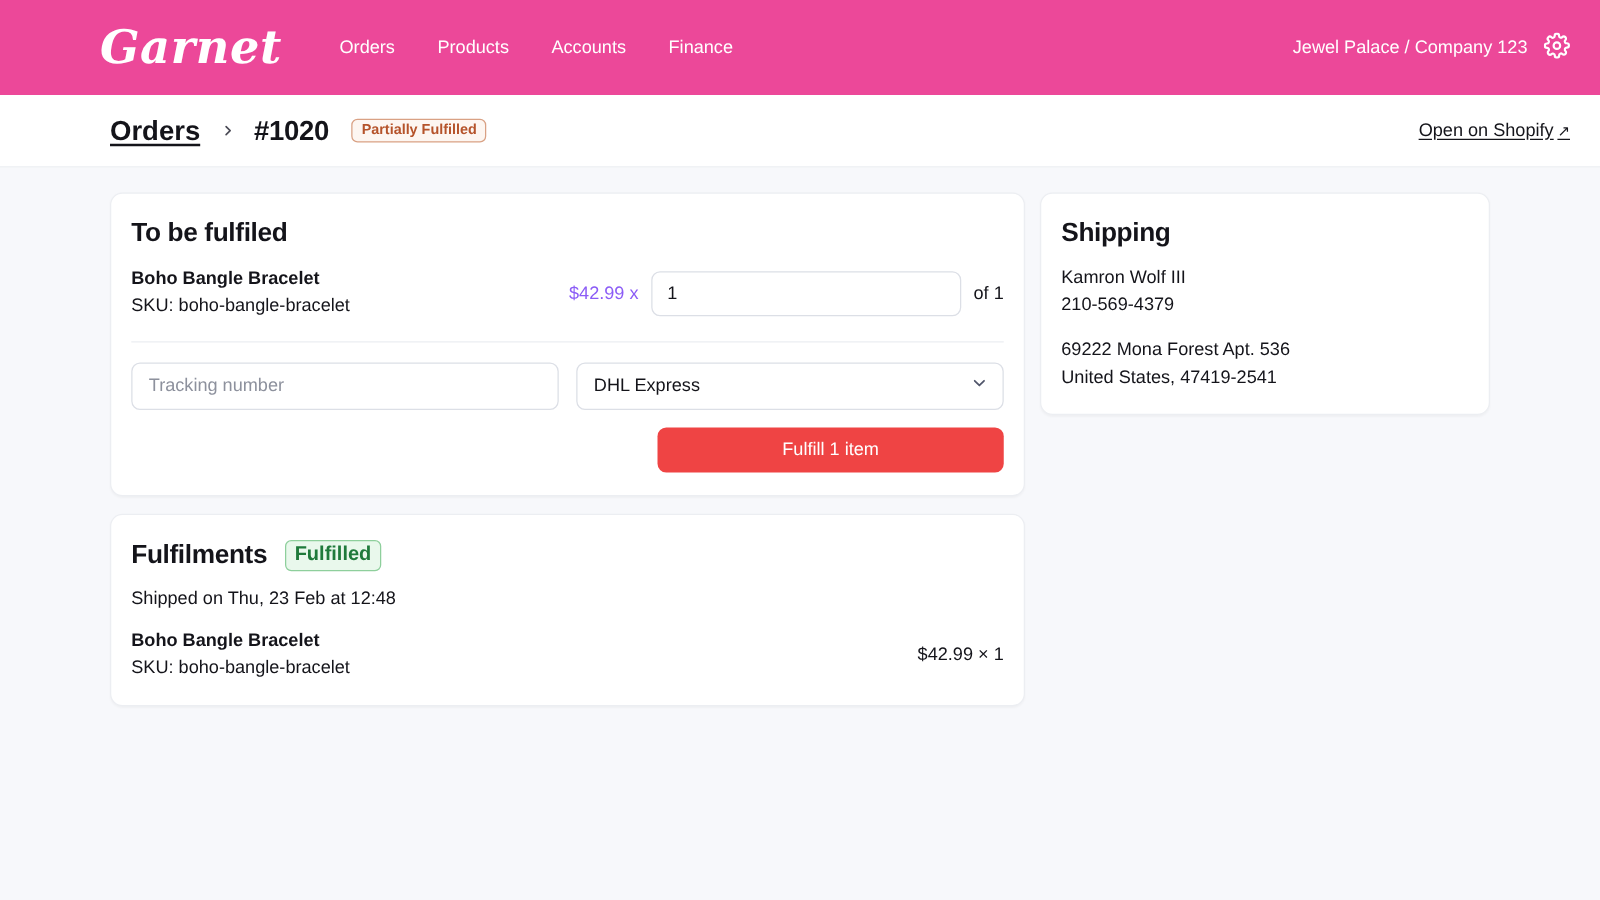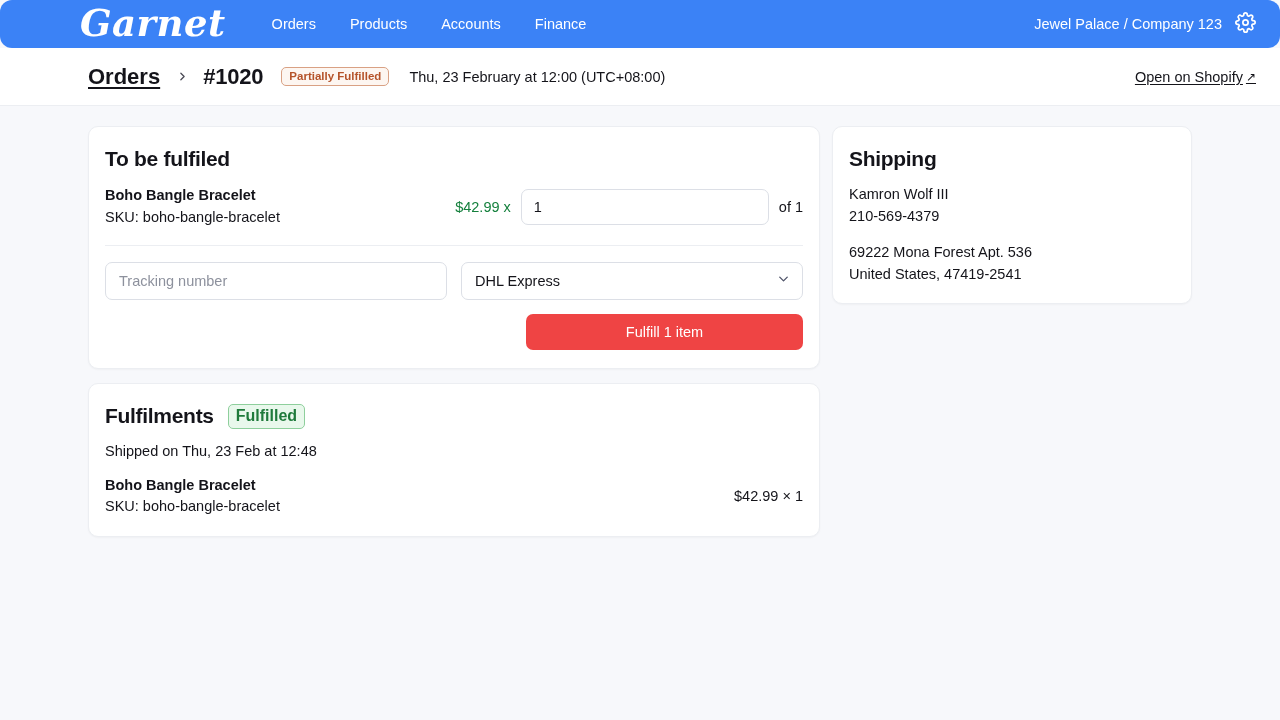--- a/index.html
+++ b/index.html
@@ -10,27 +10,26 @@
   }
   body {
     font-family: "Liberation Sans", sans-serif;
     background: #f7f8fb;
     color: #14141a;
     -webkit-font-smoothing: antialiased;
   }
 
   
   .topbar {
-    height: 48px;
-    background: #3b82f6;
+    height: 76px;
+    background: #ec4899;
     display: flex;
     align-items: center;
     padding: 0 24px 0 80px;
     position: relative;
-    border-radius: 12px;
   }
   .brand {
     font-family: "DejaVu Serif", serif;
     font-style: italic;
     font-weight: 700;
     font-size: 37px;
     color: #ffffff;
     letter-spacing: 0.5px;
     line-height: 1;
     margin-top: -2px;
@@ -201,21 +200,21 @@
     color: #14141a;
     line-height: 1.5;
   }
   .item-qty-group {
     display: flex;
     align-items: center;
     gap: 10px;
   }
   .price-label {
     font-size: 14.5px;
-    color: #15803d;
+    color: #8b5cf6;
     white-space: nowrap;
   }
   .qty-input {
     width: 248px;
     height: 36px;
     border: 1px solid #dcdfe6;
     border-radius: 7px;
     padding: 0 12px;
     font-size: 14.5px;
     font-family: "Liberation Sans", sans-serif;
@@ -355,21 +354,20 @@
 
 <div class="subheader">
   <a class="crumb-link" href="#">Orders</a>
   <span class="crumb-sep">
     <svg width="13" height="13" viewBox="0 0 24 24" fill="none" stroke="#4a4a55" stroke-width="2.4" stroke-linecap="round" stroke-linejoin="round">
       <polyline points="9 18 15 12 9 6"></polyline>
     </svg>
   </span>
   <span class="crumb-current">#1020</span>
   <span class="badge badge-partial">Partially Fulfilled</span>
-  <span class="order-date">Thu, 23 February at 12:00 (UTC+08:00)</span>
   <a class="shopify-link" href="#">
     <span>Open on Shopify</span>
     <span class="ext-arrow">↗</span>
   </a>
 </div>
 
 <div class="content">
 
   <div class="col-left">
 

